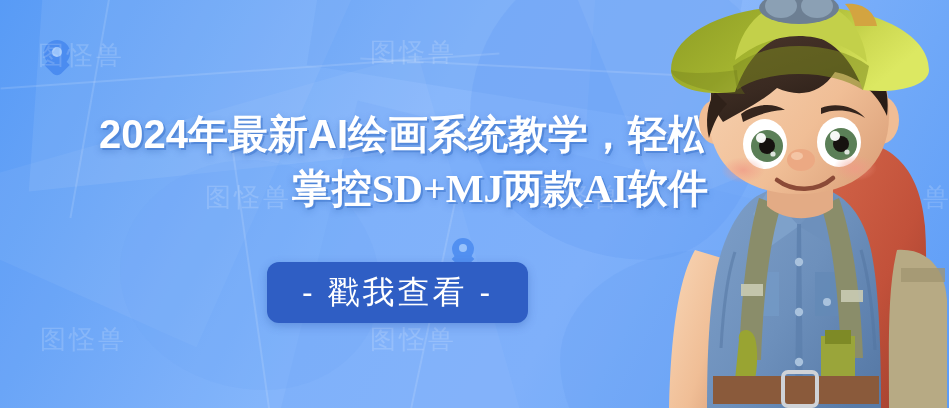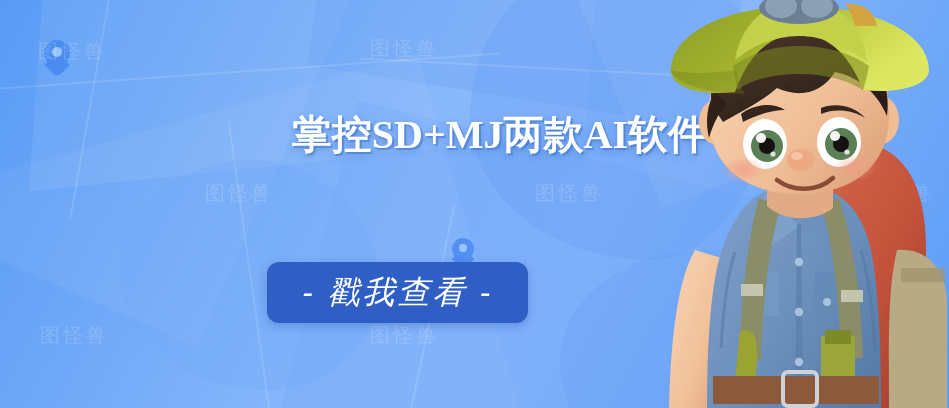--- a/index.html
+++ b/index.html
@@ -116,21 +116,21 @@
   .pin-a { left: 44px; top: 40px; opacity: 0.95; }
   .pin-b { left: 452px; top: 238px; width: 22px; height: 28px; opacity: 0.85; }
   .pin-b .bulb { width: 22px; height: 22px; }
   .pin-b .tip { left: 3px; top: 13px; width: 16px; height: 16px; }
   .pin-b .hole { left: 7px; top: 6px; width: 8px; height: 8px; }
 
   
   .wm {
     position: absolute;
     color: rgba(255,255,255,0.17);
-    font-size: 20px;
+    font-size: 26px;
     letter-spacing: 3px;
     font-weight: 400;
     white-space: nowrap;
     pointer-events: none;
     user-select: none;
   }
 
   
   .headline {
     position: absolute;
@@ -159,21 +159,20 @@
     width: 261px;
     height: 61px;
     background: #2f5ec4;
     border-radius: 12px;
     box-shadow: 0 3px 10px rgba(30,70,160,0.30);
     z-index: 7;
     display: flex;
     align-items: center;
     justify-content: center;
     cursor: pointer;
-    font-style: italic;
   }
   .cta span {
     color: #ffffff;
     font-size: 32px;
     font-weight: 500;
     letter-spacing: 3px;
     white-space: nowrap;
   }
 
   
@@ -223,20 +222,21 @@
   <div class="wm" style="left:370px; top:35px;">图怪兽</div>
   <div class="wm" style="left:700px; top:35px;">图怪兽</div>
   <div class="wm" style="left:205px; top:180px;">图怪兽</div>
   <div class="wm" style="left:535px; top:180px;">图怪兽</div>
   <div class="wm" style="left:865px; top:180px;">图怪兽</div>
   <div class="wm" style="left:40px;  top:322px;">图怪兽</div>
   <div class="wm" style="left:370px; top:322px;">图怪兽</div>
   <div class="wm" style="left:700px; top:322px;">图怪兽</div>
 
   <div class="headline">
+    <span class="l1">2024年最新AI绘画系统教学，轻松</span>
     <span class="l2">掌控SD+MJ两款AI软件</span>
   </div>
 
   <div class="cta">
     <span>- 戳我查看 -</span>
   </div>
 
   <div class="character">
     <svg viewBox="0 0 300 408" xmlns="http://www.w3.org/2000/svg">
       <defs>

